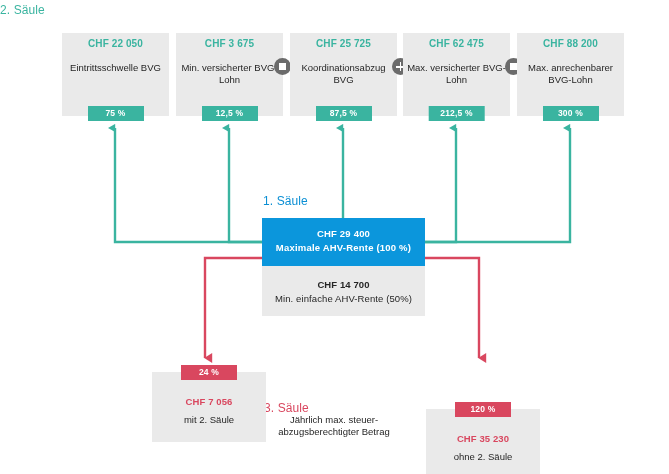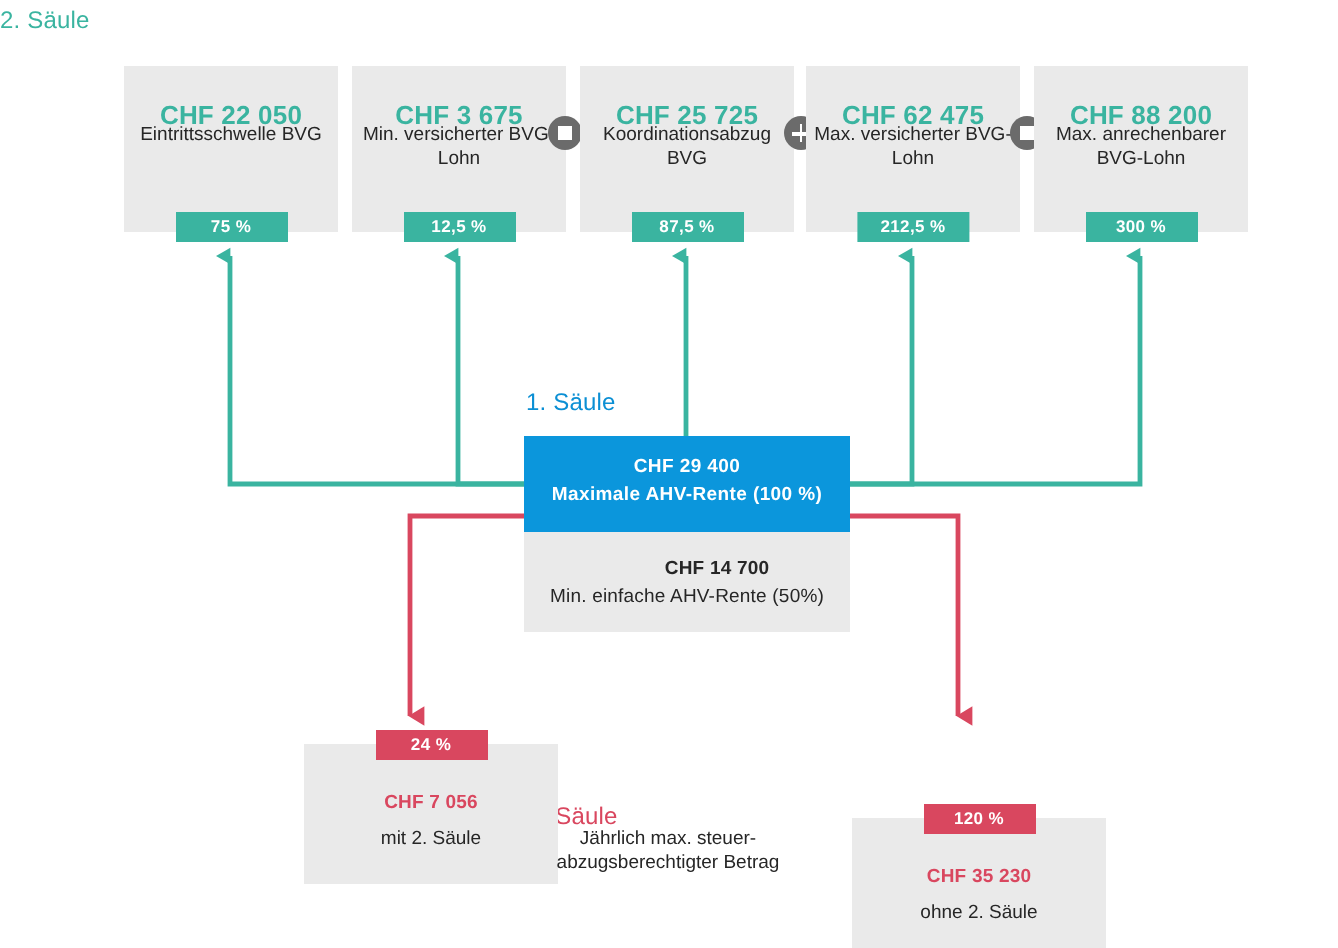--- a/index.html
+++ b/index.html
@@ -52,25 +52,25 @@
   .bvg-box {
     position: absolute;
     top: 33px;
     width: 107px;
     height: 83px;
     background: #eaeaea;
     box-sizing: border-box;
   }
   .bvg-amount {
     position: absolute;
-    top: 17px;
+    top: 5px;
     left: 0;
     width: 100%;
     text-align: center;
-    font-size: 13px;
+    font-size: 10px;
     font-weight: bold;
     color: #3ab4a0;
     letter-spacing: 0.1px;
   }
   .bvg-label {
     position: absolute;
     top: 29px;
     left: 4px;
     width: 99px;
     text-align: center;
@@ -148,33 +148,32 @@
     top: 266px;
     width: 163px;
     height: 50px;
     background: #eaeaea;
     color: #262626;
   }
   .ahv-grey .amt {
     position: absolute; top: 13px; left: 0; width: 100%;
     text-align: center; font-size: 9.5px; font-weight: bold;
     letter-spacing: 0.1px;
-    padding-left: 15px;
   }
   .ahv-grey .lbl {
     position: absolute; top: 27px; left: 0; width: 100%;
     text-align: center; font-size: 9.5px;
     letter-spacing: 0.1px;
   }
 
   
   .p3-box {
     position: absolute;
     top: 372px;
-    width: 127px;
+    width: 114px;
     height: 70px;
     background: #eaeaea;
   }
   .p3-amount {
     position: absolute; top: 24px; left: 0; width: 100%;
     text-align: center; font-size: 9.5px; font-weight: bold;
     color: #d9475f; letter-spacing: 0.1px;
   }
   .p3-label {
     position: absolute; top: 42px; left: 0; width: 100%;

